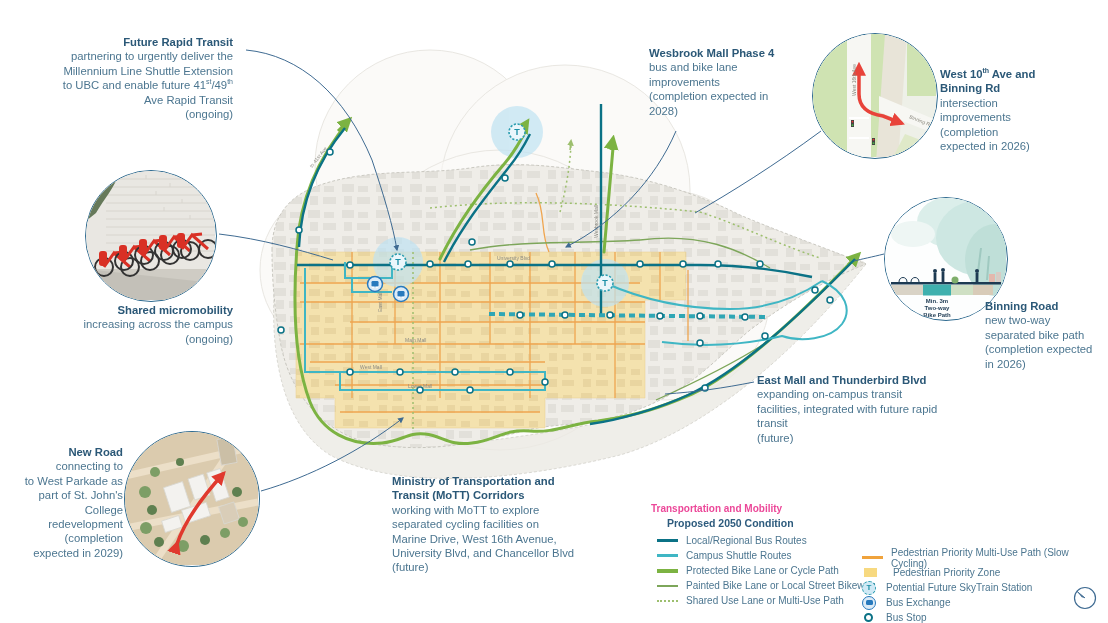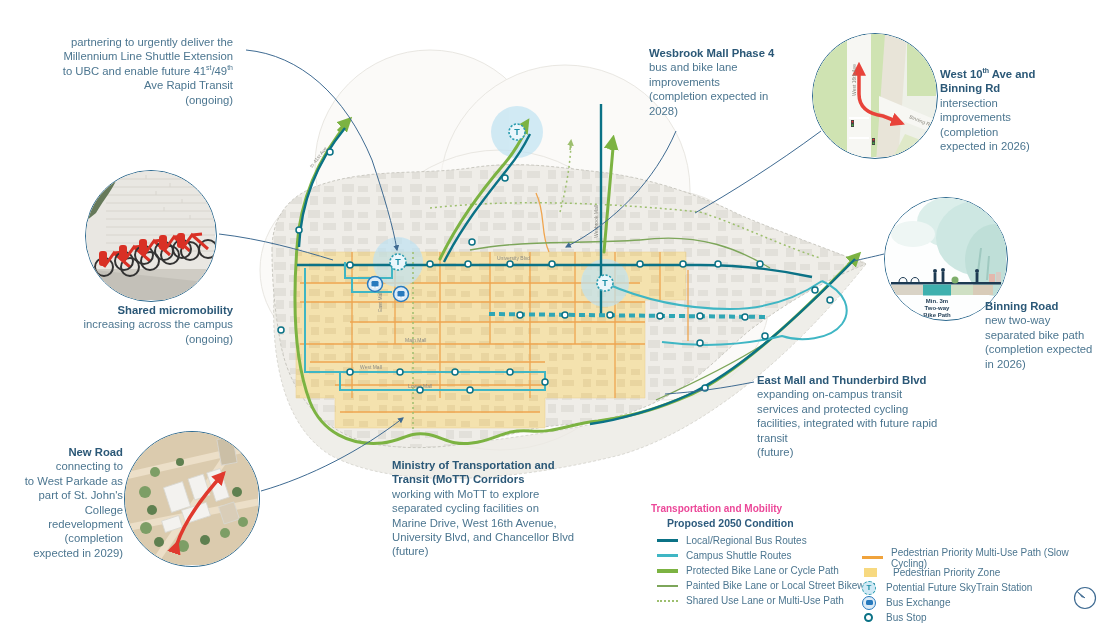--- a/index.html
+++ b/index.html
@@ -431,20 +431,21 @@
           <circle cx="112" cy="60" r="5" fill="#5f8050"></circle>
         <circle cx="30" cy="40" r="5" fill="#7d9e66"></circle>
           <circle cx="55" cy="30" r="4" fill="#5f8050"></circle>
         <circle cx="118" cy="90" r="5" fill="#7d9e66"></circle>
       </g>
       <path d="M52,112 C60,88 80,62 98,42" fill="none" stroke="#e0392e" stroke-width="3.5" stroke-linecap="round" marker-start="url(#rB)" marker-end="url(#rB)"></path>
     </svg>
   </div>
 
   <div class="ann ra" style="left:15px;top:35px;width:218px;">
+    <div class="t">Future Rapid Transit</div>
     <div>partnering to urgently deliver the</div>
     <div>Millennium Line Shuttle Extension</div>
     <div><span>to UBC and enable future 41</span><sup>st</sup><span>/49</span><sup>th</sup></div>
     <div>Ave Rapid Transit</div>
     <div>(ongoing)</div>
   </div>
 
   <div class="ann" style="left:649px;top:46px;width:175px;">
     <div class="t">Wesbrook Mall Phase 4</div>
     <div>bus and bike lane</div>
@@ -480,34 +481,33 @@
     <div class="t">New Road</div>
     <div>connecting to</div>
     <div>to West Parkade as</div>
     <div>part of St. John's</div>
     <div>College</div>
     <div>redevelopment</div>
     <div>(completion</div>
     <div>expected in 2029)</div>
   </div>
 
-  <div class="ann" style="left:392px;top:458px;width:230px;">
+  <div class="ann" style="left:392px;top:474px;width:230px;">
     <div class="t">Ministry of Transportation and</div>
     <div class="t">Transit (MoTT) Corridors</div>
     <div>working with MoTT to explore</div>
     <div>separated cycling facilities on</div>
     <div>Marine Drive, West 16th Avenue,</div>
     <div>University Blvd, and Chancellor Blvd</div>
     <div>(future)</div>
   </div>
 
   <div class="ann" style="left:757px;top:373px;width:235px;">
     <div class="t">East Mall and Thunderbird Blvd</div>
     <div>expanding on-campus transit</div>
-    <div>services and protected cycling</div>
     <div>facilities, integrated with future rapid</div>
     <div>transit</div>
     <div>(future)</div>
   </div>
 
   <div class="legend">
     <div class="lg-title">Transportation and Mobility</div>
     <div class="lg-sub">Proposed 2050 Condition</div>
     <div class="lg-cols">
       <div class="lg-col1">

